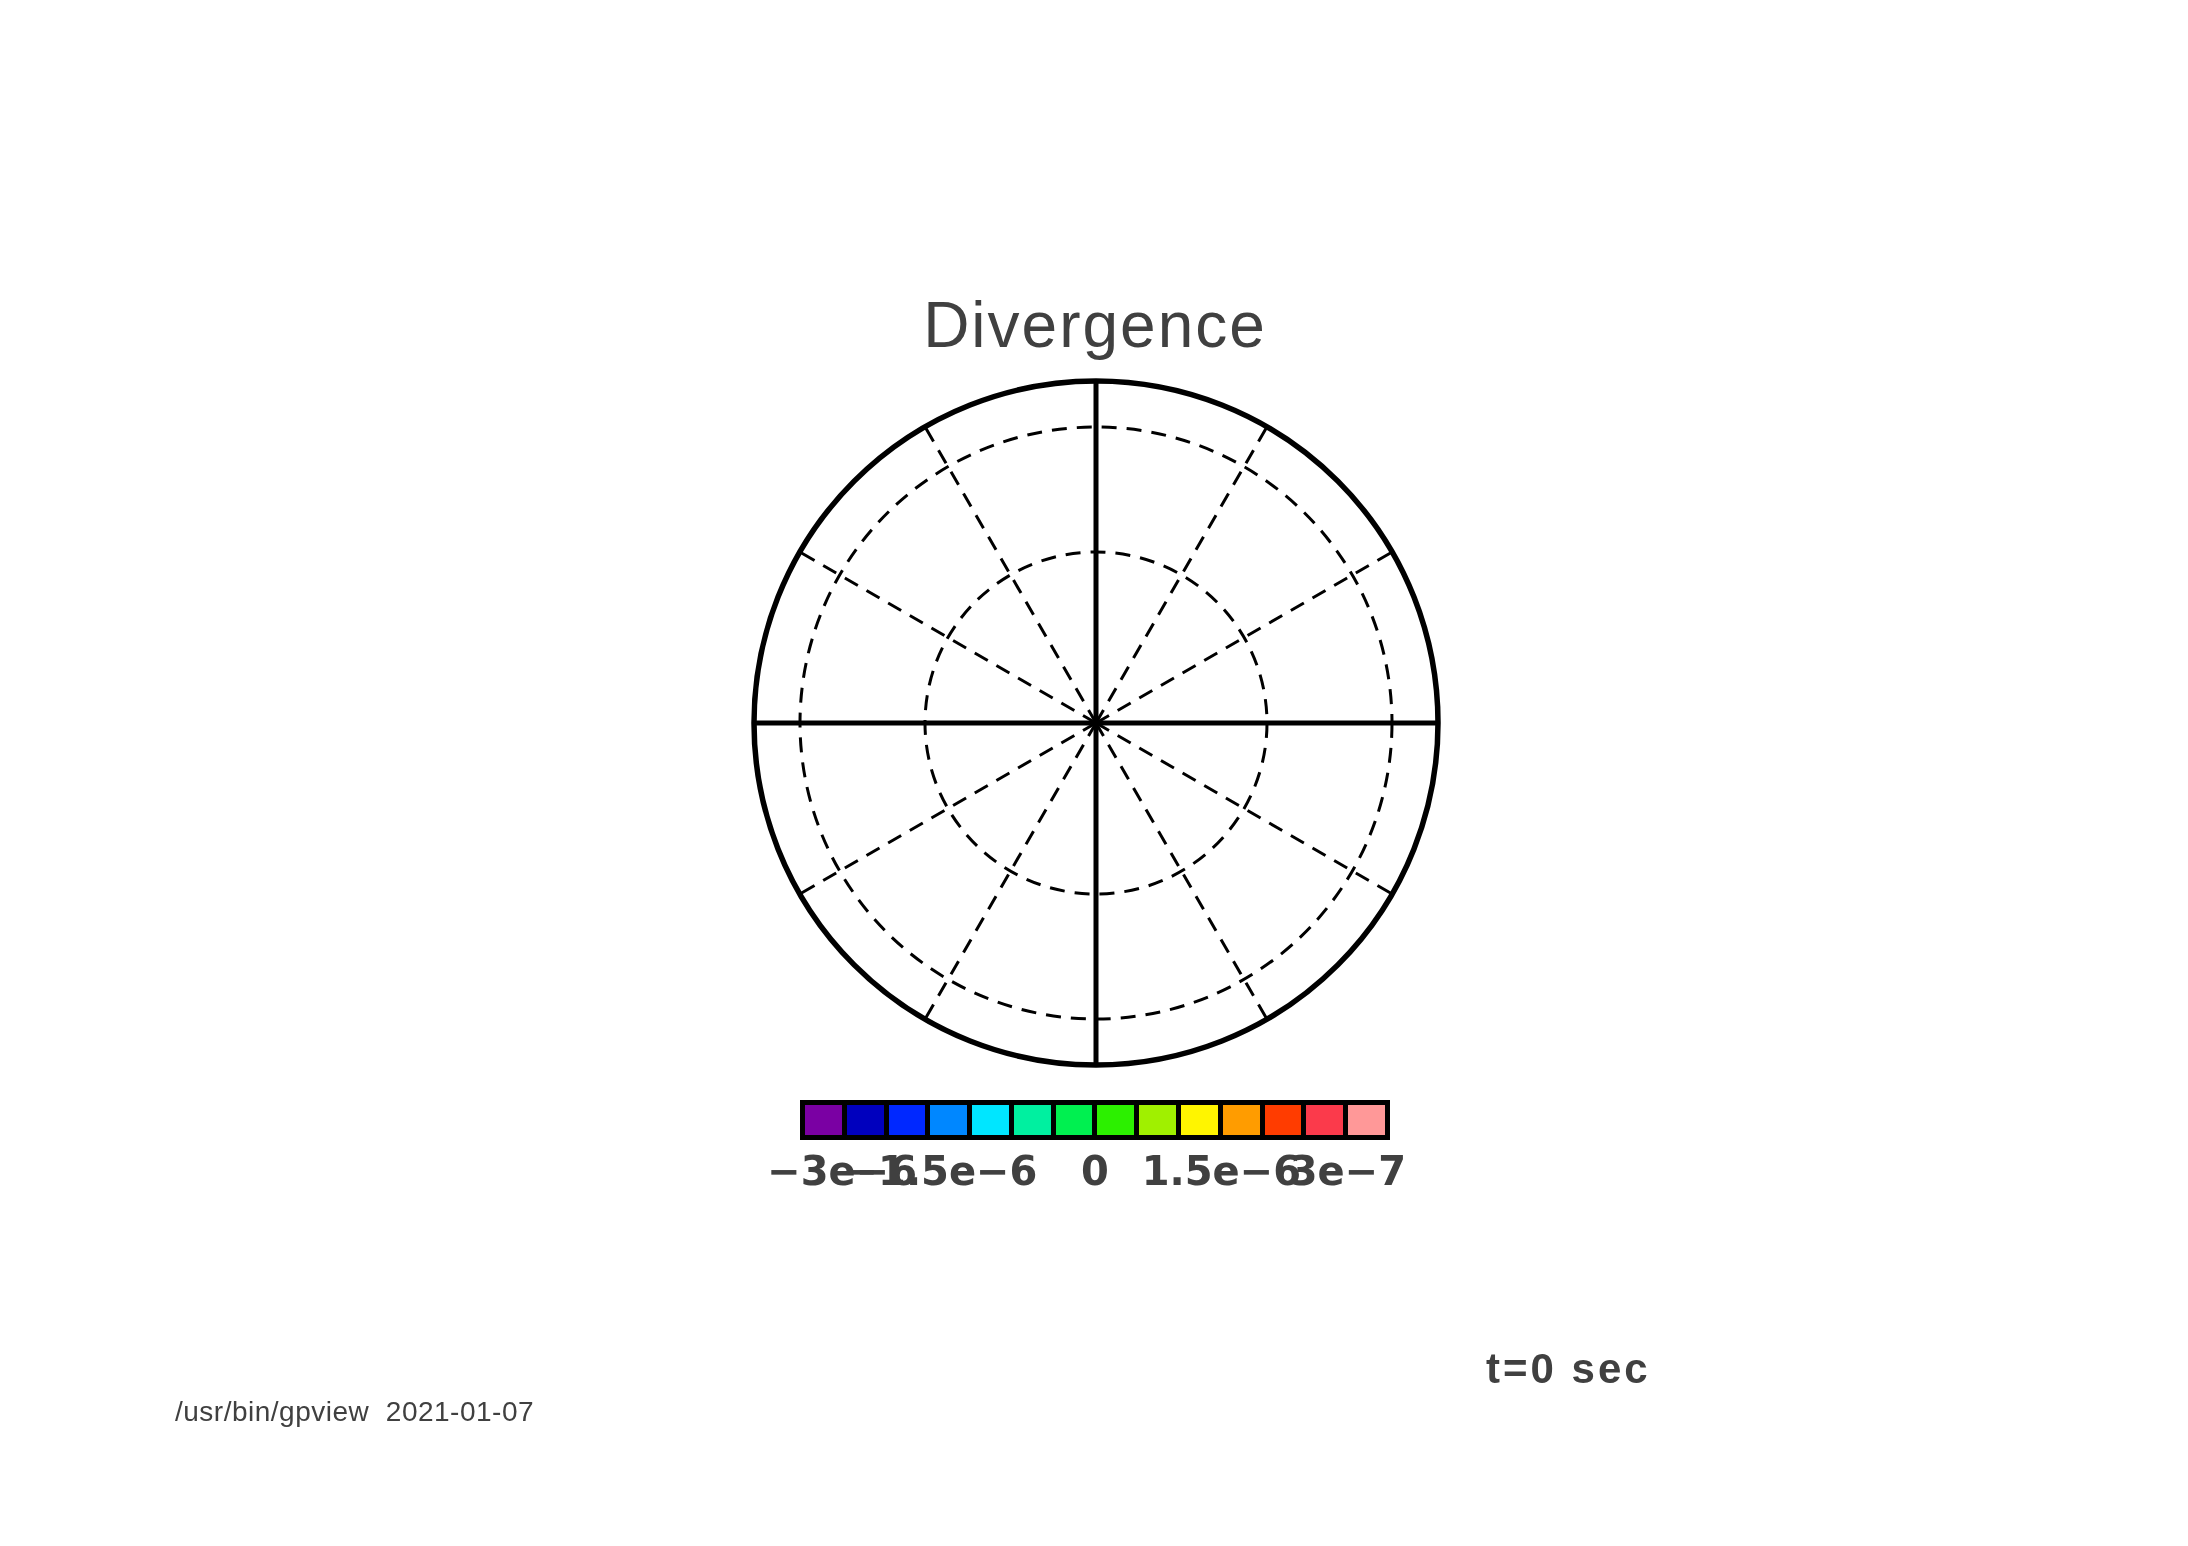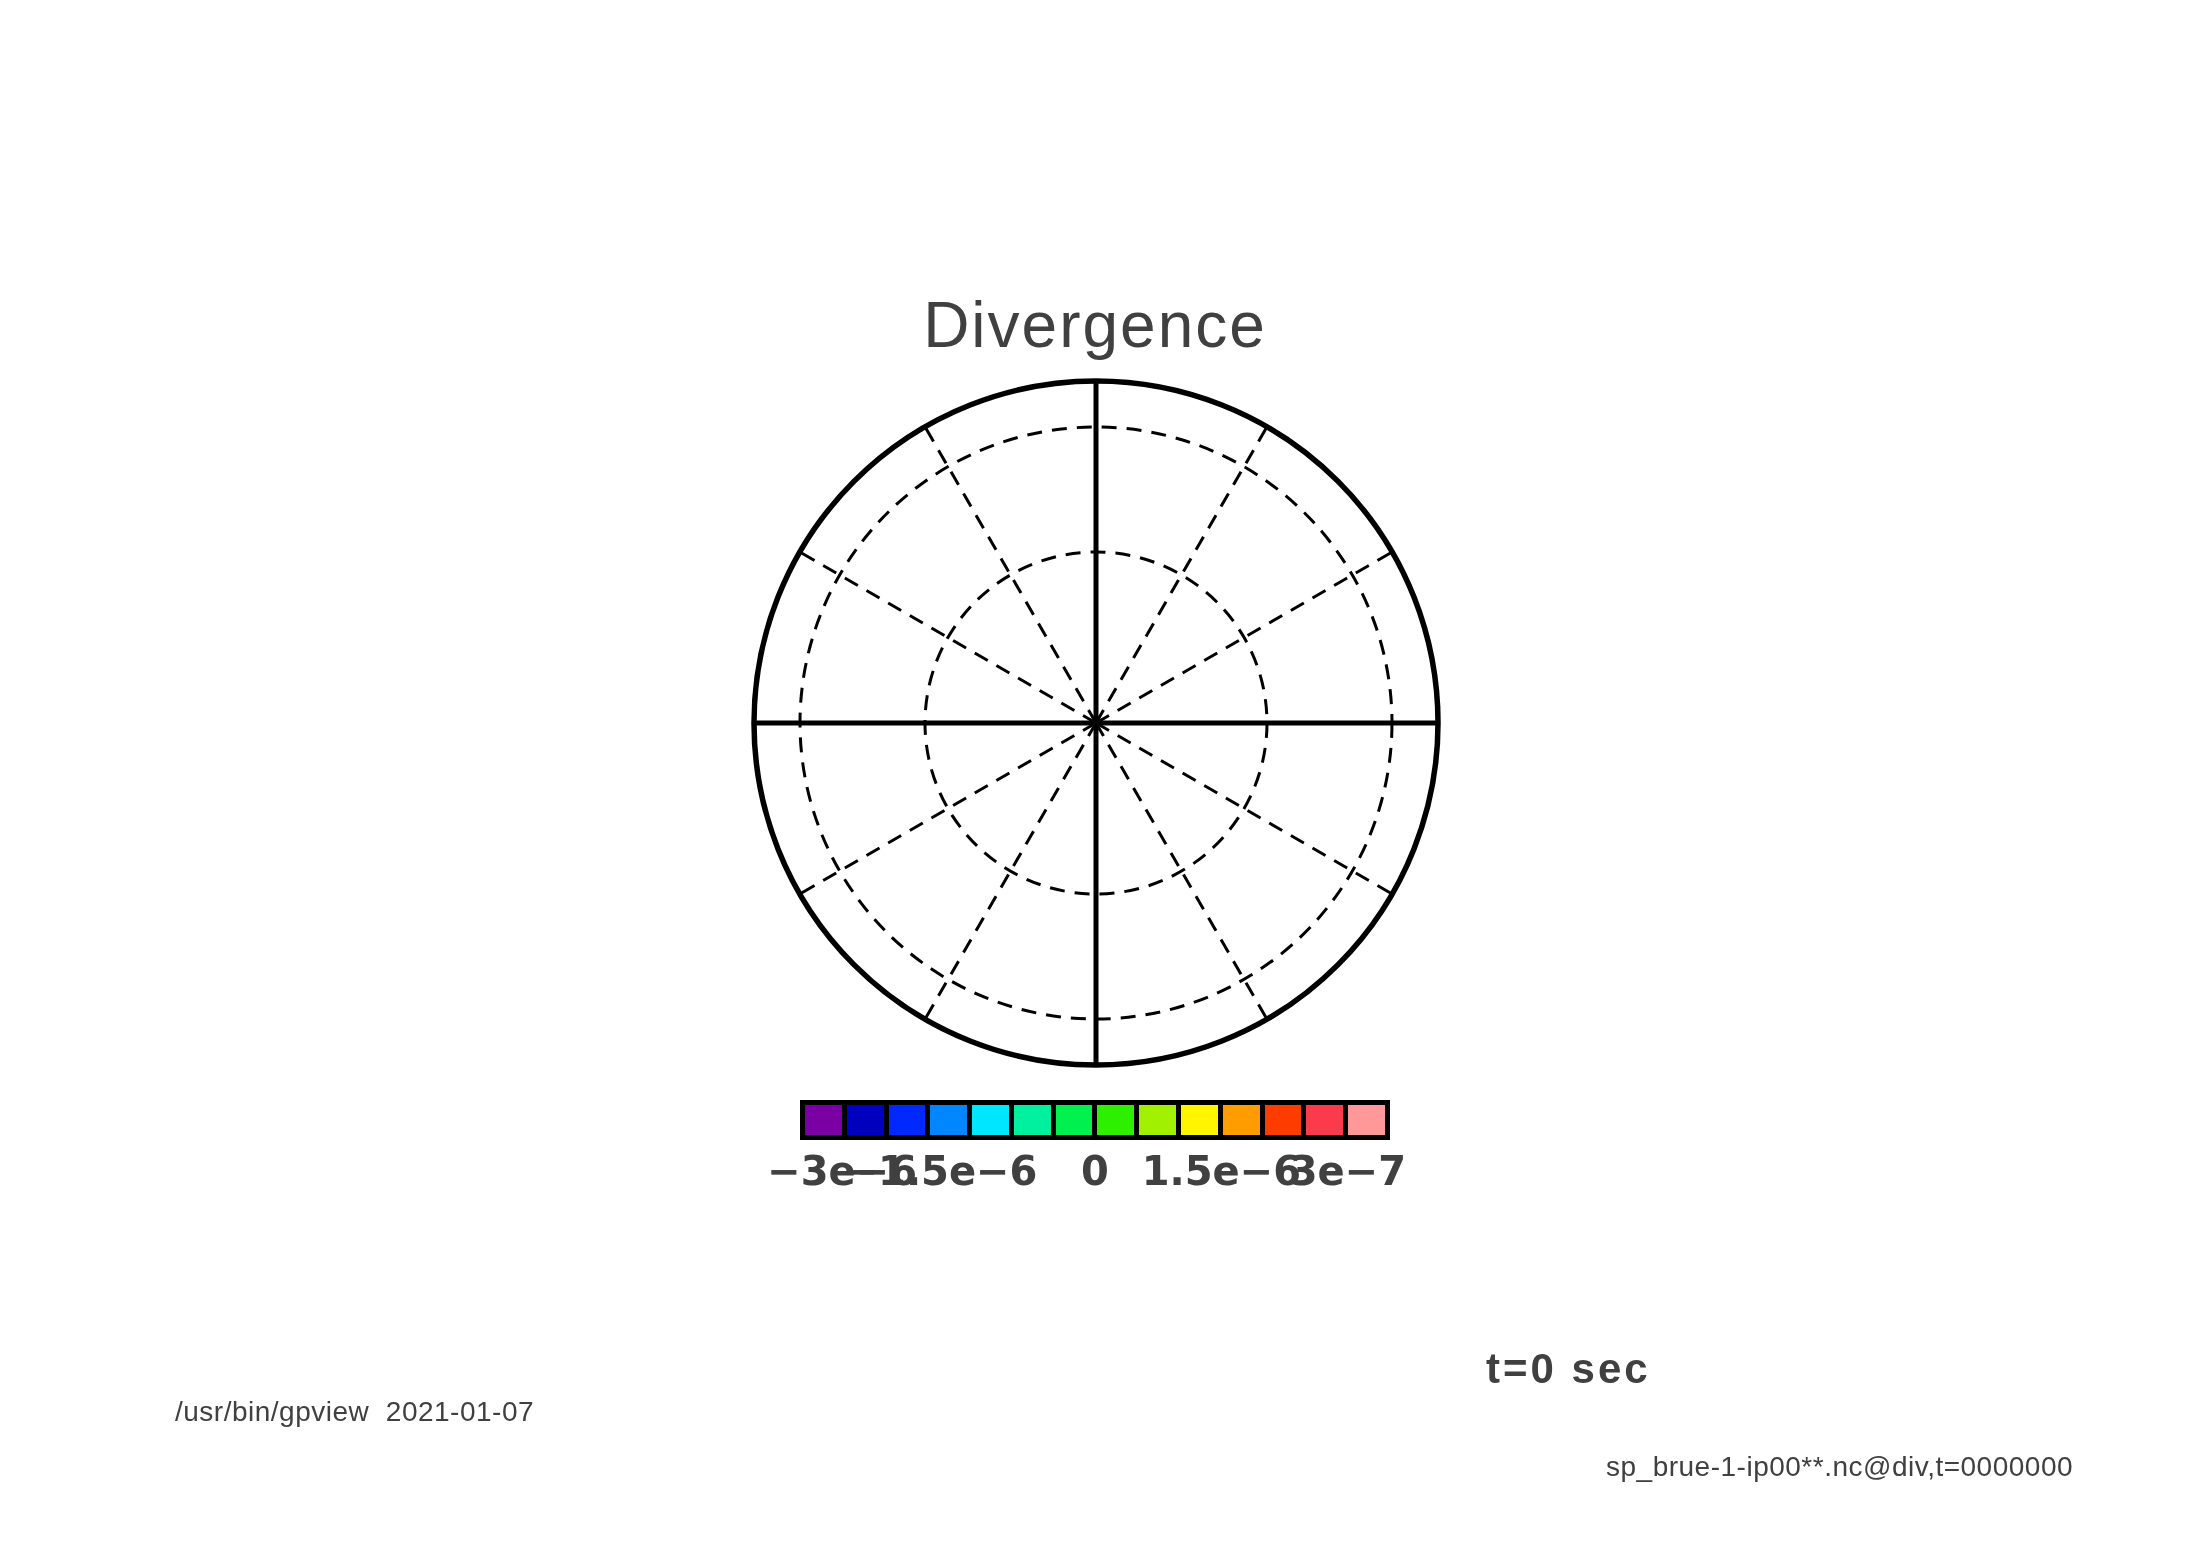--- a/index.html
+++ b/index.html
@@ -134,15 +134,14 @@
       <span class="cb-label" style="left: 941px;">−1.5e−6</span>
       <span class="cb-label" style="left: 1095px;">0</span>
       <span class="cb-label" style="left: 1221.43px;">1.5e−6</span>
       <span class="cb-label" style="left: 1347.86px;">3e−7</span>
     </div>
 
   <div class="time-label">t=0 sec</div>
 
   <div class="footer-left">/usr/bin/gpview  2021-01-07</div>
 
-  <div class="footer-right">sp_brue-1-ip00**.nc@div,t=0000000</div>
 
 </div>
 
 </body></html>

